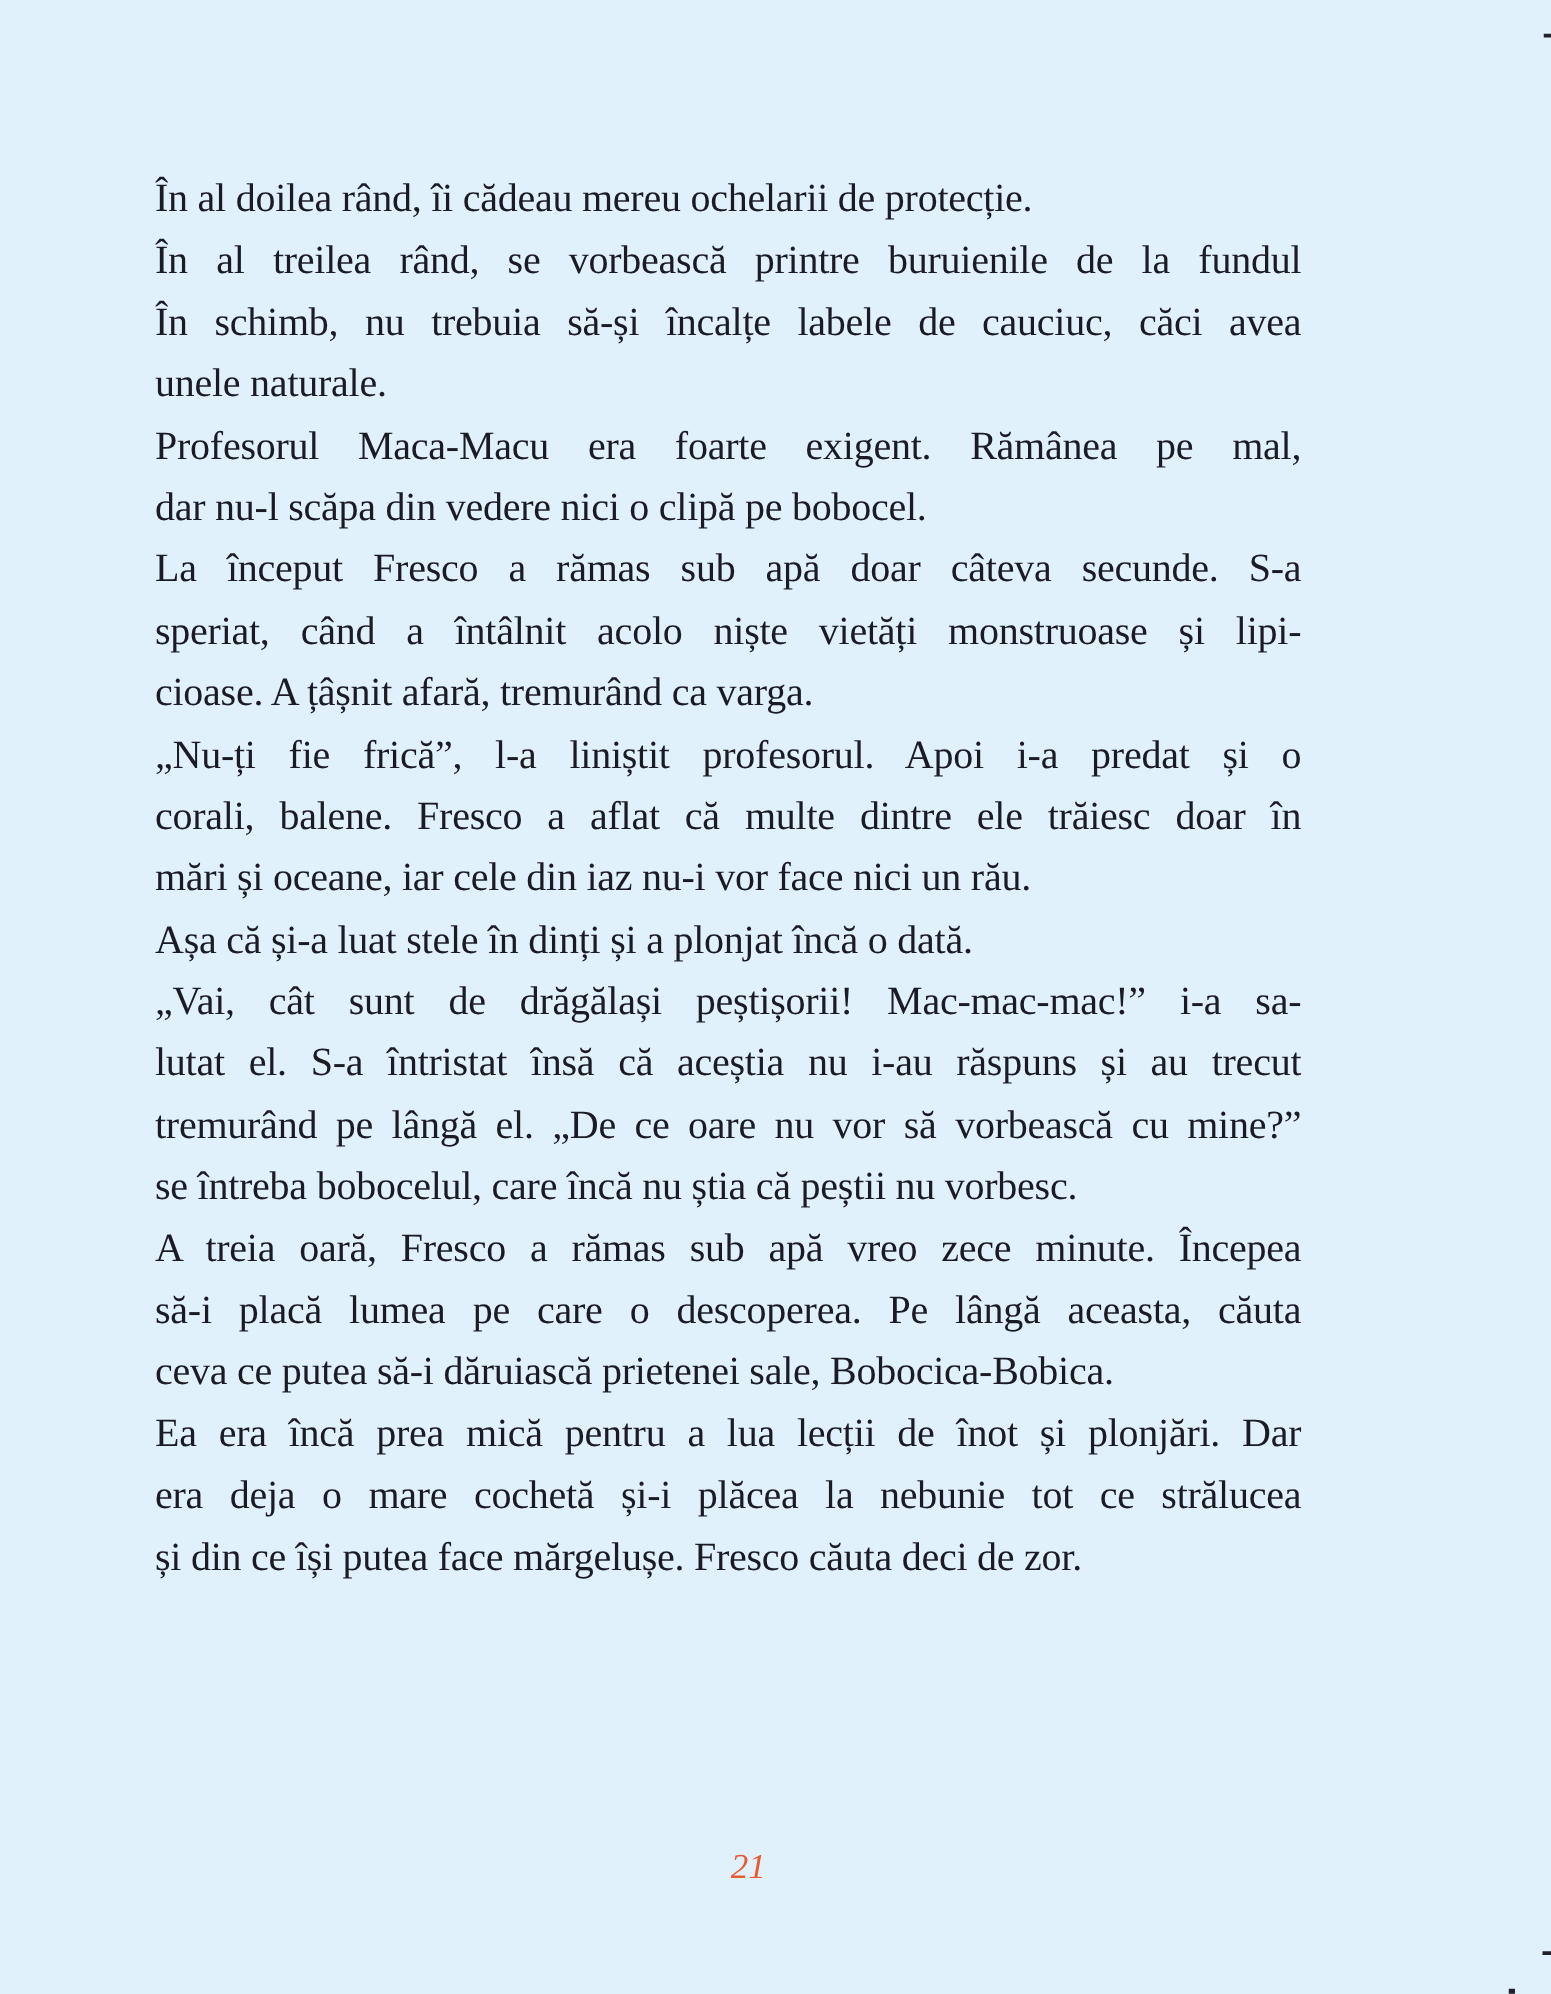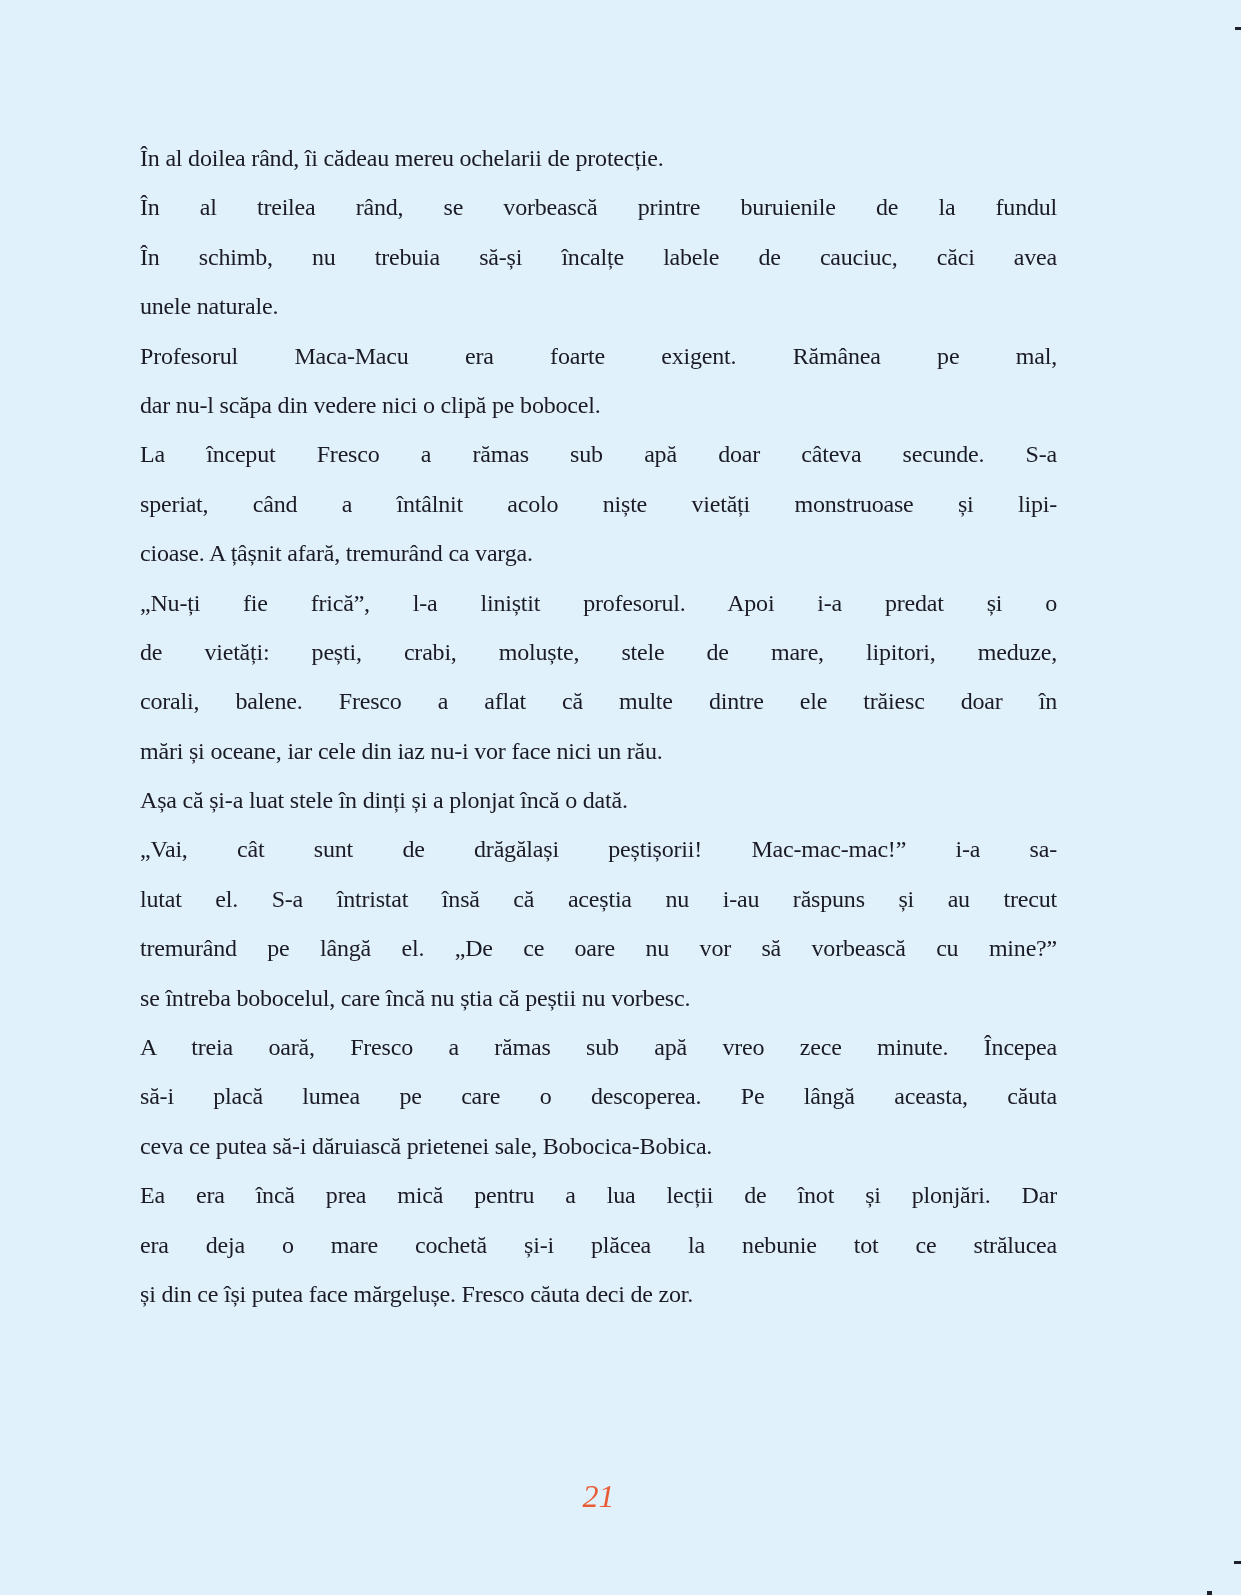--- a/index.html
+++ b/index.html
@@ -13,25 +13,25 @@
     overflow: hidden;
     position: relative;
     font-family: "Liberation Serif", "DejaVu Serif", serif;
   }
   .page {
     position: absolute;
     inset: 0;
   }
   .text-block {
     position: absolute;
-    left: 140px;
+    left: 124px;
     top: 134px;
     width: 917px;
     color: #1b1b25;
-    font-size: 24px;
+    font-size: 32px;
     letter-spacing: -0.2px;
     line-height: 49.4px;
   }
   
   .ln {
     height: 49.4px;
     overflow: hidden;
     text-align: justify;
     text-justify: inter-word;
   }
@@ -44,21 +44,21 @@
   .ln.last {
     text-align: left;
   }
   .folio {
     position: absolute;
     left: 140px;
     top: 1478px;
     width: 917px;
     text-align: center;
     font-style: italic;
-    font-size: 32px;
+    font-size: 28px;
     color: #e75c35;
   }
   
   .artifact {
     position: absolute;
     background: #20202a;
   }
   .artifact.a1 { left: 1235px; top: 27px;   width: 6px; height: 3px; }
   .artifact.a2 { left: 1234px; top: 1561px; width: 7px; height: 3px; }
   .artifact.a3 { left: 1207px; top: 1591px; width: 5px; height: 4px; }
@@ -72,21 +72,20 @@
     <div class="ln last">În al doilea rând, îi cădeau mereu ochelarii de protecție.</div>
     <div class="ln">În al treilea rând, se vorbească printre buruienile de la fundul</div>
     <div class="ln">În schimb, nu trebuia să-și încalțe labele de cauciuc, căci avea</div>
     <div class="ln last">unele naturale.</div>
     <div class="ln">Profesorul Maca-Macu era foarte exigent. Rămânea pe mal,</div>
     <div class="ln last">dar nu-l scăpa din vedere nici o clipă pe bobocel.</div>
     <div class="ln">La început Fresco a rămas sub apă doar câteva secunde. S-a</div>
     <div class="ln">speriat, când a întâlnit acolo niște vietăți monstruoase și lipi-</div>
     <div class="ln last">cioase. A țâșnit afară, tremurând ca varga.</div>
     <div class="ln">„Nu-ți fie frică”, l-a liniștit profesorul. Apoi i-a predat și o</div>
-    <div class="ln">de vietăți: pești, crabi, moluște, stele de mare, lipitori, meduze,</div>
     <div class="ln">corali, balene. Fresco a aflat că multe dintre ele trăiesc doar în</div>
     <div class="ln last">mări și oceane, iar cele din iaz nu-i vor face nici un rău.</div>
     <div class="ln last">Așa că și-a luat stele în dinți și a plonjat încă o dată.</div>
     <div class="ln">„Vai, cât sunt de drăgălași peștișorii! Mac-mac-mac!” i-a sa-</div>
     <div class="ln">lutat el. S-a întristat însă că aceștia nu i-au răspuns și au trecut</div>
     <div class="ln">tremurând pe lângă el. „De ce oare nu vor să vorbească cu mine?”</div>
     <div class="ln last">se întreba bobocelul, care încă nu știa că peștii nu vorbesc.</div>
     <div class="ln">A treia oară, Fresco a rămas sub apă vreo zece minute. Începea</div>
     <div class="ln">să-i placă lumea pe care o descoperea. Pe lângă aceasta, căuta</div>
     <div class="ln last">ceva ce putea să-i dăruiască prietenei sale, Bobocica-Bobica.</div>

